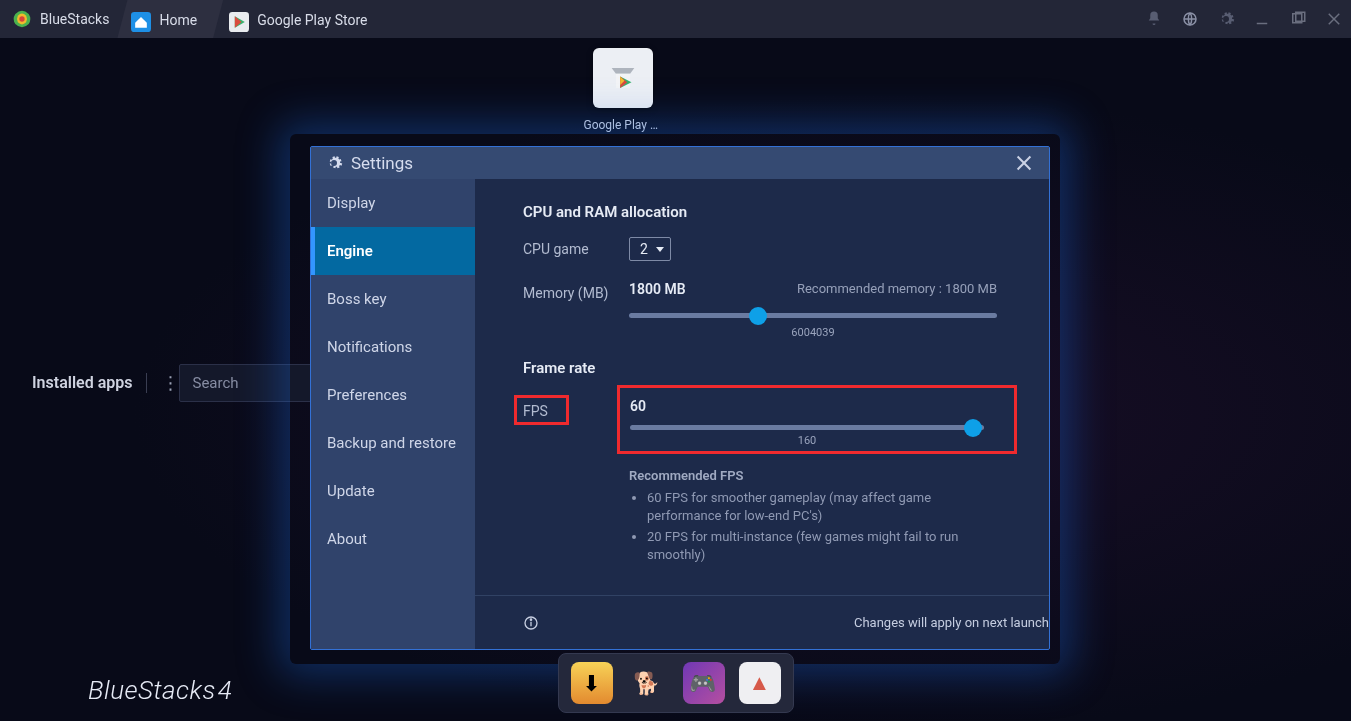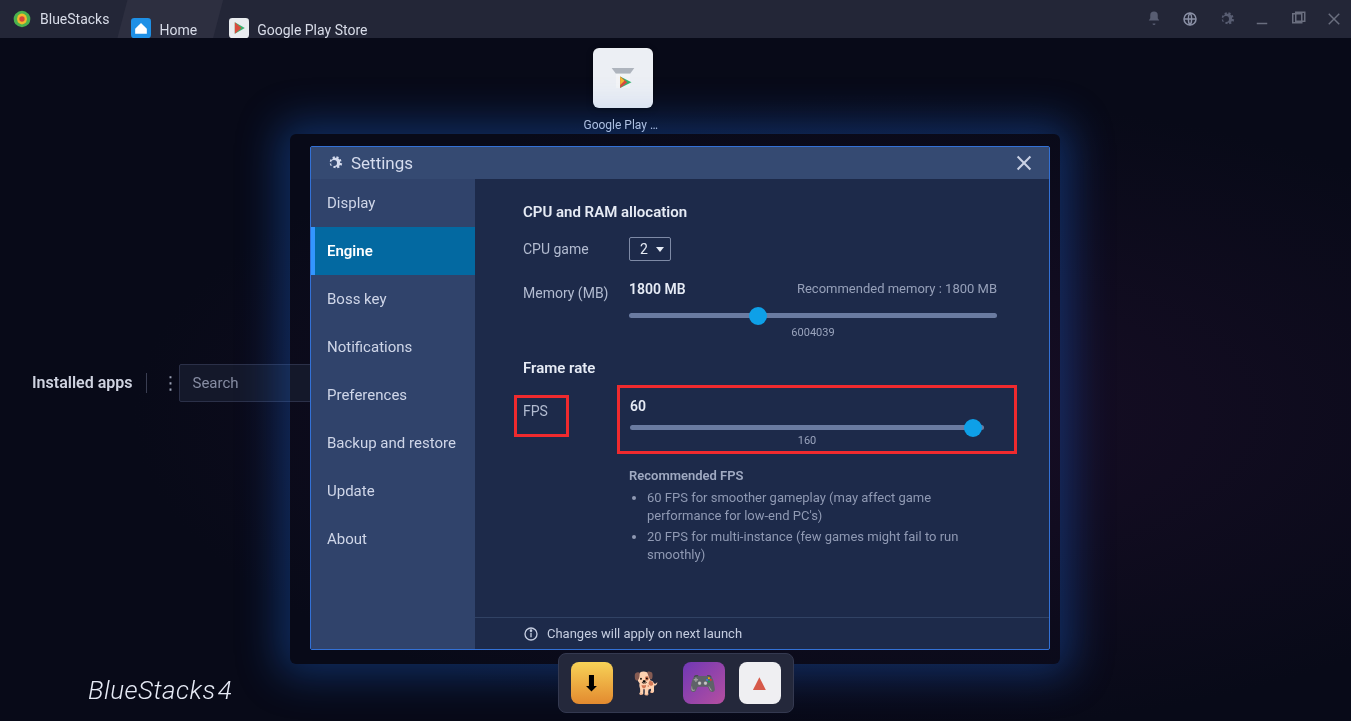--- a/index.html
+++ b/index.html
@@ -3,21 +3,21 @@
 <meta charset="utf-8">
 <style>
   * { box-sizing: border-box; margin: 0; padding: 0; font-family: -apple-system, "Segoe UI", Roboto, Arial, sans-serif; }
   body { width: 1351px; height: 721px; background: #0a0a1a; overflow: hidden; position: relative; }
 
   
   .titlebar { height: 38px; background: #232637; display: flex; align-items: stretch; position: relative; }
   .titlebar-logo { display: flex; align-items: center; padding: 0 16px 0 12px; color: #d8dce8; gap: 8px; font-size: 14px; }
   .logo-icon { width: 20px; height: 20px; }
   .tabs { display: flex; align-items: stretch; }
-  .tab { display: flex; align-items: flex-end; gap: 8px; padding: 6px 26px 0 14px; color: #d8dce8; font-size: 14px; position: relative; margin-left: -8px; clip-path: polygon(10px 0, 100% 0, calc(100% - 10px) 100%, 0 100%); }
+  .tab { display: flex; align-items: flex-start; gap: 8px; padding: 12px 26px 0 14px; color: #d8dce8; font-size: 14px; position: relative; margin-left: -8px; clip-path: polygon(10px 0, 100% 0, calc(100% - 10px) 100%, 0 100%); }
   .tab.active { background: #2d2f40; }
   .tab .tab-icon { width: 20px; height: 20px; }
   .titlebar-controls { position: absolute; right: 8px; top: 0; height: 100%; display: flex; align-items: center; gap: 18px; color: #6a6e7f; }
   .titlebar-controls .ctrl { width: 18px; height: 18px; display: flex; align-items: center; justify-content: center; cursor: pointer; }
 
   
   .app-body { position: absolute; top: 38px; left: 0; right: 0; bottom: 0; background: radial-gradient(ellipse at 65% 55%, rgba(50,20,60,0.35), rgba(8,10,24,1) 60%); display:flex; flex-direction:row; }
   .topbar { display:flex; align-items:center; padding: 18px 24px 12px 32px; color:#cfd3e0; }
   .topbar-title { font-size: 16px; font-weight: 600; flex:0 0 auto; }
   .topbar-sep { width:1px; height:20px; background:#3a3e52; margin:0 14px; }
@@ -52,28 +52,28 @@
   .field-label { width:106px; color:#b2bbd0; font-size:14px; padding-top:4px; }
   .field-body { flex:1; }
   .select { display:inline-flex; align-items:center; border:1px solid #7e8aa6; border-radius:2px; padding:3px 6px 3px 10px; color:#e6ebf5; font-size:14px; gap:8px; cursor:pointer;}
   .select .caret { border-left:4px solid transparent; border-right:4px solid transparent; border-top:5px solid #e6ebf5; }
   .mem-val { color:#e6ebf5; font-size:14px; font-weight:600; }
   .mem-rec { float:right; color:#96a0b9; font-size:13px; }
   .slider-track { position:relative; width:368px; height:5px; background:#6a7ba1; border-radius:3px; margin-top:16px; }
   .slider-thumb { position:absolute; top:50%; width:18px; height:18px; background:#0ea0e8; border-radius:50%; transform:translate(-50%, -50%); cursor:grab; }
   .slider-labels { display:flex; justify-content:center; width:368px; margin-top:8px; color:#9aa4bd; font-size:11px; }
 
-  .highlight-fps { border:3px solid #ef2a2e; padding:5px 18px 15px 6px; margin-left:-9px;}
+  .highlight-fps { border:3px solid #ef2a2e; padding:5px 18px 3px 6px; margin-left:-9px;}
   .highlight-slider { border:3px solid #ef2a2e; padding:8px 12px 4px 10px; margin:-8px -2px 0 -12px; }
 
   .rec-title { font-size:13px; font-weight:600; color:#a0aac2; margin:14px 0 6px;}
   ul.rec-list { list-style:disc; color:#8f99b3; font-size:13px; padding-left:18px;}
   ul.rec-list li { margin-bottom:4px; max-width:320px; line-height:1.35;}
 
-  .content-footer { position:absolute; left:0; right:0; bottom:0; height:32px; border-top:1px solid #314264; display:flex; align-items:center; gap:8px; padding-left:48px; color:#c5cde0; font-size:13px;}
+  .content-footer { position:absolute; left:0; right:0; bottom:0; height:54px; border-top:1px solid #314264; display:flex; align-items:center; gap:8px; padding-left:48px; color:#c5cde0; font-size:13px;justify-content:space-between;}
 
   
   .dock { position:absolute; left:50%; bottom:8px; transform:translateX(-50%); height:60px; background:#24283b; border-radius:8px; border:1px solid #343950; display:flex; align-items:center; padding:6px 12px; gap:14px; }
   .dock-icon { width:42px; height:42px; border-radius:8px; display:flex; align-items:center; justify-content:center; font-size:22px;}
   .brand-footer{ position:absolute; left:86px; bottom:16px; color:#ced4e4; font-size:22px; font-style:italic; letter-spacing:0.5px;}
   .brand-footer span{ font-size:26px; font-weight:300; margin-left:2px; color:#e7ebf6;}
 </style>
 </head>
 <body>
 

